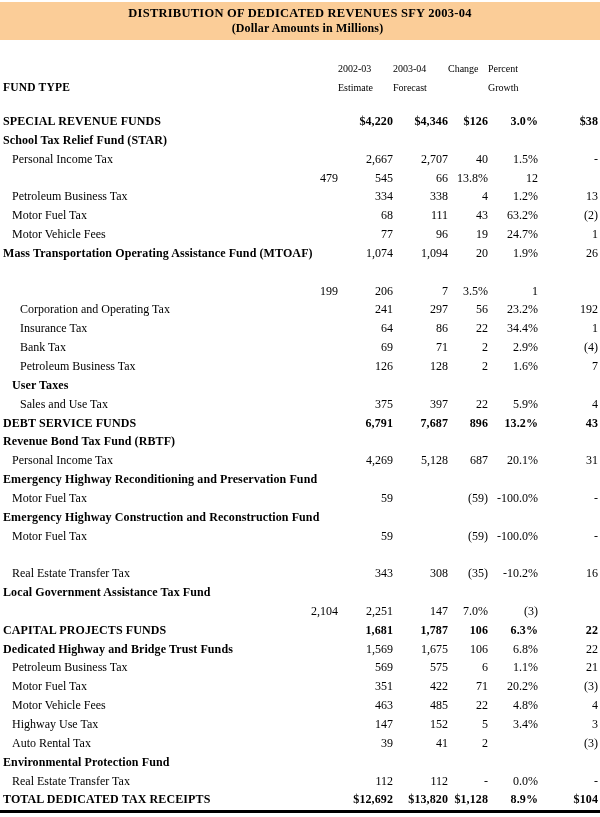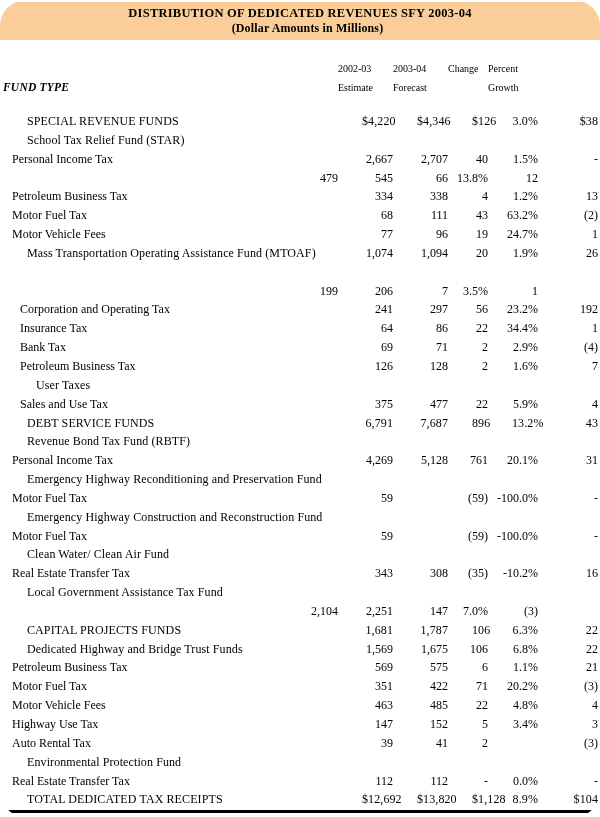--- a/index.html
+++ b/index.html
@@ -3,49 +3,49 @@
 <meta charset="utf-8">
 <style>
   * { margin:0; padding:0; box-sizing:border-box; }
   html,body { background:#ffffff; }
   body {
     width:600px; height:817px;
     font-family:"Liberation Serif","DejaVu Serif",serif;
     color:#000;
     overflow:hidden;
   }
-  .page { position:relative; width:600px; height:817px; overflow:hidden;border-radius:26px; }
+  .page { position:relative; width:600px; height:817px; overflow:hidden; }
 
   .titlebar {
     margin-top:2px; height:38px;
     display:flex; flex-direction:column; align-items:center; justify-content:center;
   }
   .title-line1 { font-size:12.5px; font-weight:bold; letter-spacing:.25px; line-height:15px; }
   .title-line2 { font-size:12px;   font-weight:bold; letter-spacing:.15px; line-height:15px;margin-left:15px; }
 
   .grid {
     display:grid;
     grid-template-columns:1fr 55px 55px 40px 50px 60px;
     padding-left:3px; padding-right:2px;
   }
 
   .colhead { margin-top:19px; }
   .hcell { text-align:left; font-size:10px; line-height:19px; }
   .hcell div { height:19px; }
   .fundtype {
     font-weight:bold; text-align:left; align-self:end;
-    font-size:11.5px; letter-spacing:.2px; line-height:19px;font-style:italic;
+    font-size:11.5px; letter-spacing:.2px; line-height:19px;
   }
 
   .rows { margin-top:15px; }
   .row { height:18.85px; line-height:18.85px; }
   .cell { font-size:12px; white-space:nowrap; overflow:visible; }
   .label { text-align:left; }
   .val { text-align:right; }
-  .b { font-weight:normal; letter-spacing:.1px;margin-left:24px; }
+  .b { font-weight:bold; letter-spacing:.1px; }
   .indent0 { padding-left:0; }
   .indent1 { padding-left:9px; }
   .indent2 { padding-left:17px; }
 
   .bottomline { height:3px; width:600px; margin-top:0.5px; }
 </style>
 </head>
 <body style="color: rgb(0, 0, 0);">
 
 <div class="page">
@@ -204,21 +204,21 @@
     <div class="cell val"></div>
     <div class="cell val"></div>
     <div class="cell val"></div>
     <div class="cell val"></div>
     <div class="cell val"></div>
   </div>
 
   <div class="row grid">
     <div class="cell label indent2">Sales and Use Tax</div>
     <div class="cell val">375</div>
-    <div class="cell val">477</div>
+    <div class="cell val">397</div>
     <div class="cell val">22</div>
     <div class="cell val">5.9%</div>
     <div class="cell val">4</div>
   </div>
 
   <div class="row grid">
     <div class="cell label indent0 b">DEBT SERVICE FUNDS</div>
     <div class="cell val b">6,791</div>
     <div class="cell val b">7,687</div>
     <div class="cell val b">896</div>
@@ -232,21 +232,21 @@
     <div class="cell val"></div>
     <div class="cell val"></div>
     <div class="cell val"></div>
     <div class="cell val"></div>
   </div>
 
   <div class="row grid">
     <div class="cell label indent1">Personal Income Tax</div>
     <div class="cell val">4,269</div>
     <div class="cell val">5,128</div>
-    <div class="cell val">761</div>
+    <div class="cell val">687</div>
     <div class="cell val">20.1%</div>
     <div class="cell val">31</div>
   </div>
 
   <div class="row grid">
     <div class="cell label indent0 b">Emergency Highway Reconditioning and Preservation Fund</div>
     <div class="cell val"></div>
     <div class="cell val"></div>
     <div class="cell val"></div>
     <div class="cell val"></div>
@@ -274,21 +274,20 @@
   <div class="row grid">
     <div class="cell label indent1">Motor Fuel Tax</div>
     <div class="cell val">59</div>
     <div class="cell val"></div>
     <div class="cell val">(59)</div>
     <div class="cell val">-100.0%</div>
     <div class="cell val">-</div>
   </div>
 
   <div class="row grid">
-    <div class="cell label indent0 b">Clean Water/ Clean Air Fund</div>
     <div class="cell val"></div>
     <div class="cell val"></div>
     <div class="cell val"></div>
     <div class="cell val"></div>
     <div class="cell val"></div>
   </div>
 
   <div class="row grid">
     <div class="cell label indent1">Real Estate Transfer Tax</div>
     <div class="cell val">343</div>

